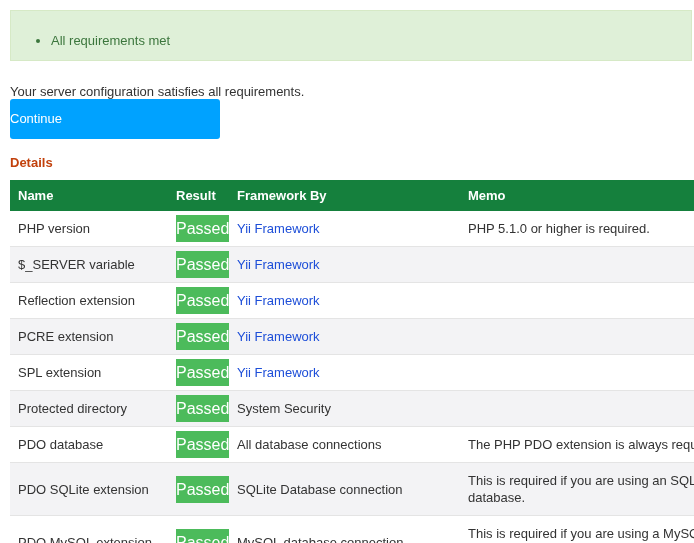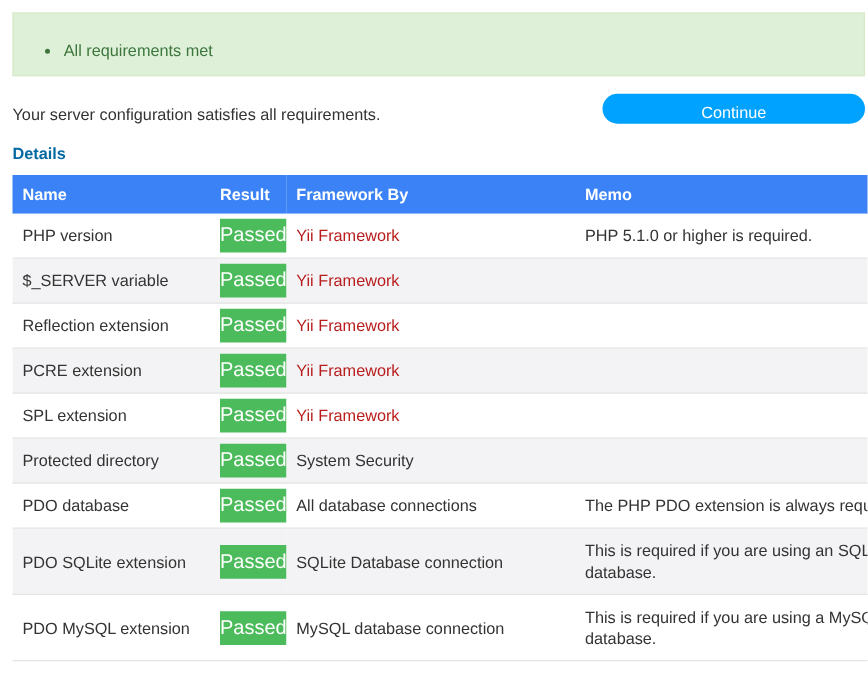--- a/index.html
+++ b/index.html
@@ -45,54 +45,55 @@
     font-size: 13px;
     line-height: 18px;
     color: #3c763d;
   }
   .status-row {
     display: flex;
     align-items: flex-start;
     justify-content: space-between;
     margin: 0 2px 16px 2px;
     width: 682px;
+    flex-direction: column;
   }
   .status-text {
     font-size: 13px;
     color: #333333;
     padding-top: 9px;
   }
   .btn-continue {
     background: #00a2ff;
     color: #ffffff;
     border: none;
-    border-radius: 14px;
+    border-radius: 3px;
     width: 210px;
-    height: 24px;
+    height: 40px;
     font-size: 13px;
     font-family: "Liberation Sans", sans-serif;
     cursor: pointer;
-    text-align: center;
+    text-align: left;
     line-height: 30px;
     padding: 0;
   }
   .details-title {
     font-size: 13px;
     font-weight: bold;
-    color: #0369a1;
+    color: #c2410c;
     margin: 2px 0 10px 2px;
   }
   table.req-table {
     border-collapse: collapse;
     width: 682px;
     margin-left: 2px;
     table-layout: fixed;
   }
   table.req-table thead th {
-    background: #3b82f6;
+    background: #15803d;
     color: #ffffff;
     font-weight: bold;
     font-size: 13px;
     text-align: left;
     padding: 8px 8px;
     border: none;
   }
   table.req-table tbody td {
     font-size: 13px;
     padding: 9px 8px;
@@ -120,21 +121,21 @@
     background: #4cbb5b;
     color: #ffffff;
     font-size: 16px;
     text-align: center;
     padding: 5px 0;
     margin: 0;
     height: 100%;
     box-sizing: border-box;
   }
   a.yii-link {
-    color: #b91c1c;
+    color: #1d4ed8;
     text-decoration: none;
   }
 </style>
 </head>
 <body>
 
 <div class="page">
 
 
   <div class="alert-success">

